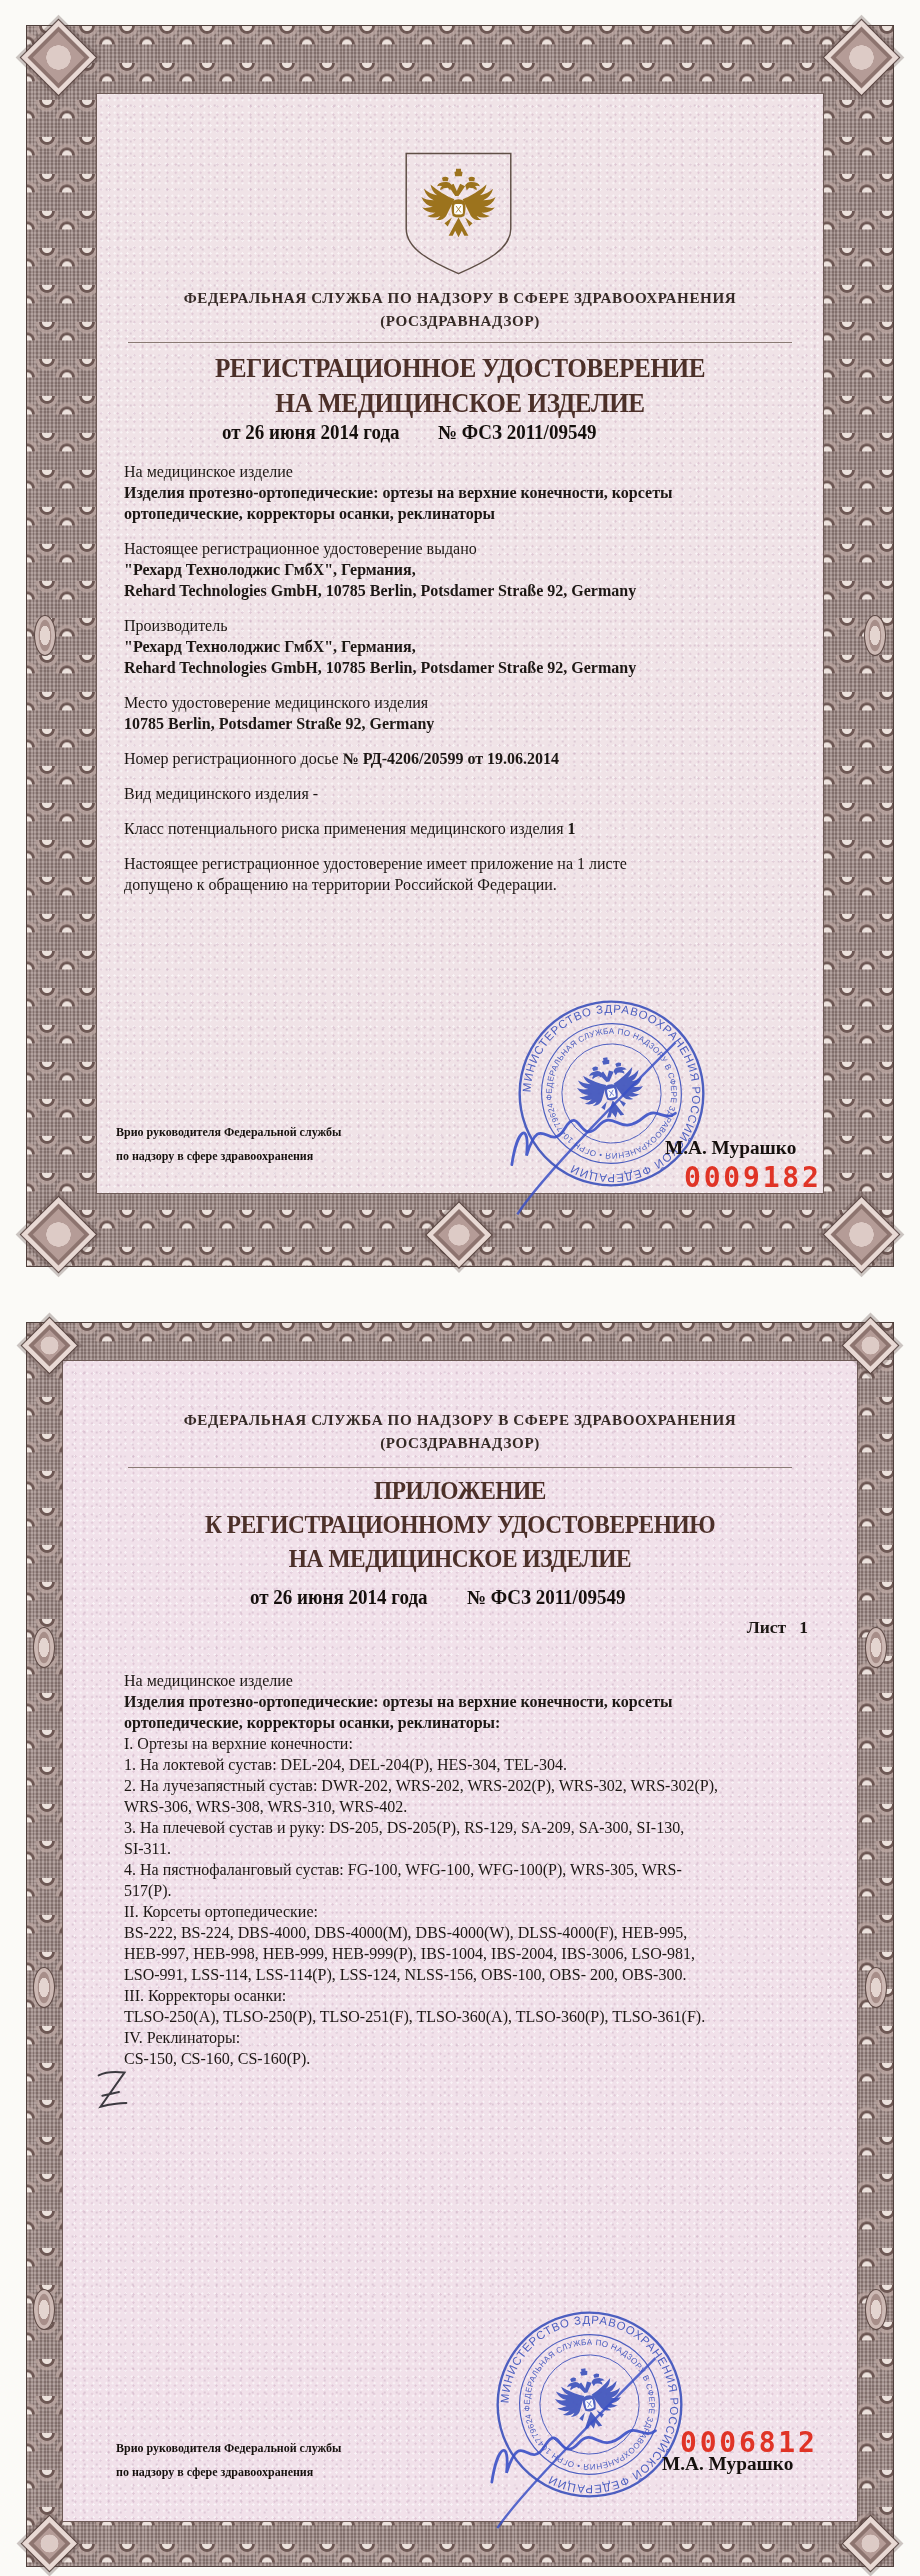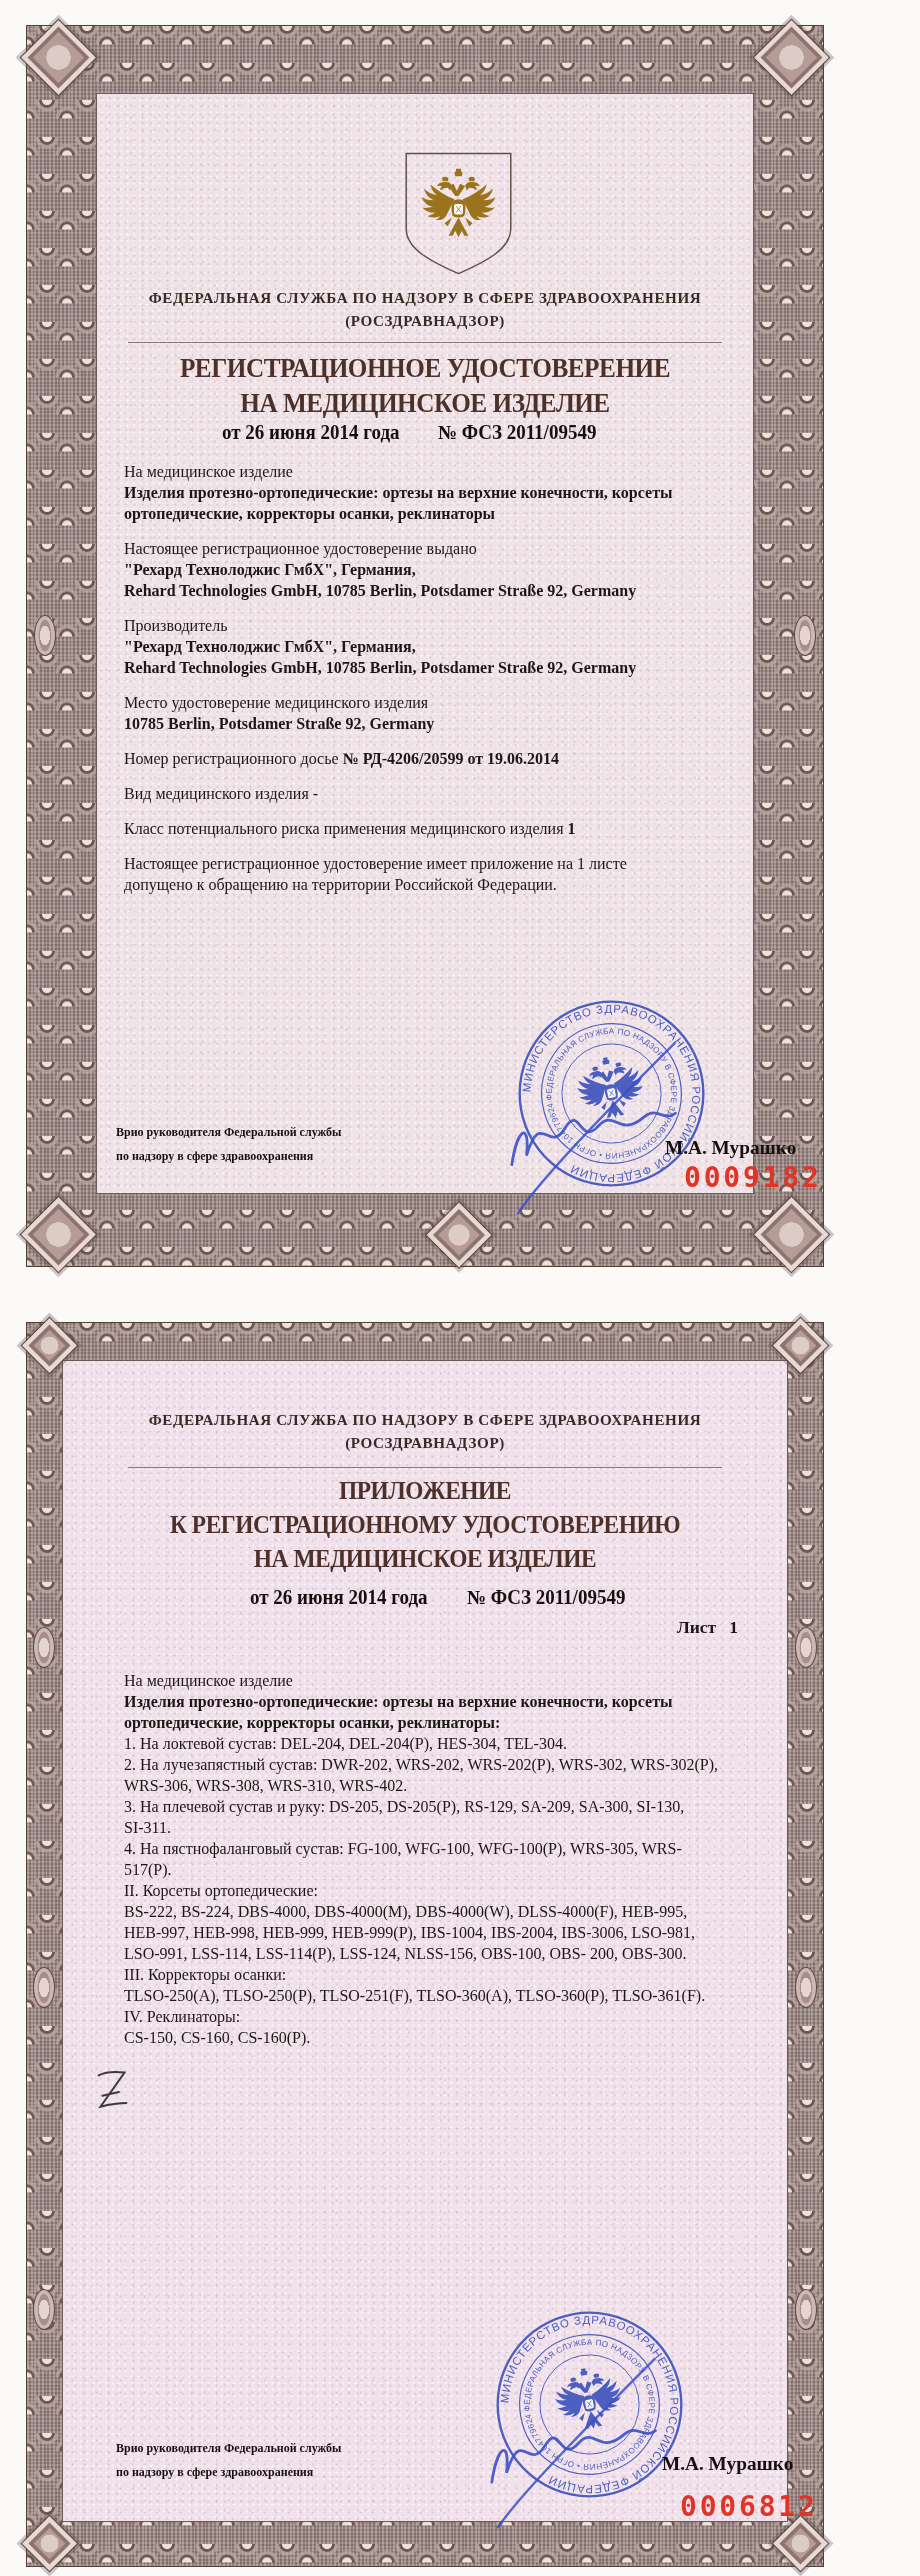--- a/index.html
+++ b/index.html
@@ -3,21 +3,21 @@
 <meta charset="utf-8">
 <style>
   html,body{margin:0;padding:0;}
   body{
     width:920px;height:2576px;position:relative;
     background:#fbfaf7;
     font-family:"Liberation Serif","DejaVu Serif",serif;
     color:#1c1714;
   }
   .page{
-    position:absolute;left:26px;width:798px;
+    position:absolute;left:26px;width:868px;
     border:1.8px solid #4f403c;box-sizing:border-box;
     background-color:#9a8480;
     background-image:
       radial-gradient(circle at 50% 0, rgba(240,230,225,.95) 0 4.6px, rgba(104,82,78,.9) 5.5px 7.4px, rgba(189,168,163,.7) 8.3px 11px, transparent 12px),
       radial-gradient(circle at 50% 100%, rgba(240,230,225,.95) 0 4.6px, rgba(104,82,78,.9) 5.5px 7.4px, rgba(189,168,163,.7) 8.3px 11px, transparent 12px),
       repeating-linear-gradient(90deg, rgba(255,255,255,.16) 0 1.8px, rgba(0,0,0,.10) 1.8px 3.7px),
       repeating-linear-gradient(0deg, rgba(255,255,255,.10) 0 1.8px, rgba(0,0,0,.07) 1.8px 3.7px);
     background-size:40px 37px,40px 37px,auto,auto;
     background-position:0 0,20px 18.4px,0 0,0 0;
   }
@@ -195,20 +195,21 @@
   <div class="daterow-item" style="left:440px;top:263px">№  ФСЗ 2011/09549</div>
 
   <div class="sheetnum" style="top:294px;right:85px">
     <span>Лист</span>&nbsp;&nbsp;&nbsp;<span>1</span>
   </div>
 
   <div class="body-block" style="left:97px;right:37px;top:347px">
     <p class="ln"><span class="n">На медицинское изделие</span><span class="b"></span></p>
     <p class="ln"><span class="n"></span><span class="b">Изделия протезно-ортопедические: ортезы на верхние конечности, корсеты</span></p>
     <p class="ln"><span class="n"></span><span class="b">ортопедические, корректоры осанки, реклинаторы:</span></p>
+    <p class="ln"><span class="n">I. Ортезы на верхние конечности:</span><span class="b"></span></p>
     <p class="ln"><span class="n">1. На локтевой сустав: DEL-204, DEL-204(P), HES-304, TEL-304.</span><span class="b"></span></p>
     <p class="ln"><span class="n">2. На лучезапястный сустав: DWR-202, WRS-202, WRS-202(P), WRS-302, WRS-302(P),</span><span class="b"></span></p>
     <p class="ln"><span class="n">WRS-306, WRS-308, WRS-310, WRS-402.</span><span class="b"></span></p>
     <p class="ln"><span class="n">3. На плечевой сустав и руку: DS-205, DS-205(P), RS-129, SA-209, SA-300, SI-130,</span><span class="b"></span></p>
     <p class="ln"><span class="n">SI-311.</span><span class="b"></span></p>
     <p class="ln"><span class="n">4. На пястнофаланговый сустав: FG-100, WFG-100, WFG-100(P), WRS-305, WRS-</span><span class="b"></span></p>
     <p class="ln"><span class="n">517(P).</span><span class="b"></span></p>
     <p class="ln"><span class="n">II. Корсеты ортопедические:</span><span class="b"></span></p>
     <p class="ln"><span class="n">BS-222, BS-224, DBS-4000, DBS-4000(M), DBS-4000(W), DLSS-4000(F), HEB-995,</span><span class="b"></span></p>
     <p class="ln"><span class="n">HEB-997, HEB-998, HEB-999, HEB-999(P), IBS-1004, IBS-2004, IBS-3006, LSO-981,</span><span class="b"></span></p>
@@ -239,15 +240,15 @@
   <svg class="sig-svg" style="left:440px;top:998px" width="239" height="212" viewBox="0 0 260 230">
     <path d="M27 175 C33 135 47 127 43 165 C59 113 67 165 85 135 C101 109 101 155 121 133 C139 113 143 147 171 123 C185 111 193 129 205 119" fill="none" stroke="#3a50c6" stroke-width="3" stroke-linecap="round" opacity=".9"></path>
     <path d="M33 225 C60 185 150 95 205 40" fill="none" stroke="#3a50c6" stroke-width="2.6" opacity=".85"></path>
   </svg>
 
   <div class="sig-label" style="left:89px;top:1113px">
     <div>Врио руководителя Федеральной службы</div>
     <div>по надзору в сфере здравоохранения</div>
   </div>
   <div class="sig-name" style="left:635px;top:1130px">М.А. Мурашко</div>
-  <div class="serial" style="left:653px;top:1167px">0006812</div>
+  <div class="serial" style="left:653px;top:1103px">0006812</div>
 </div>
 
 
 </body></html>

